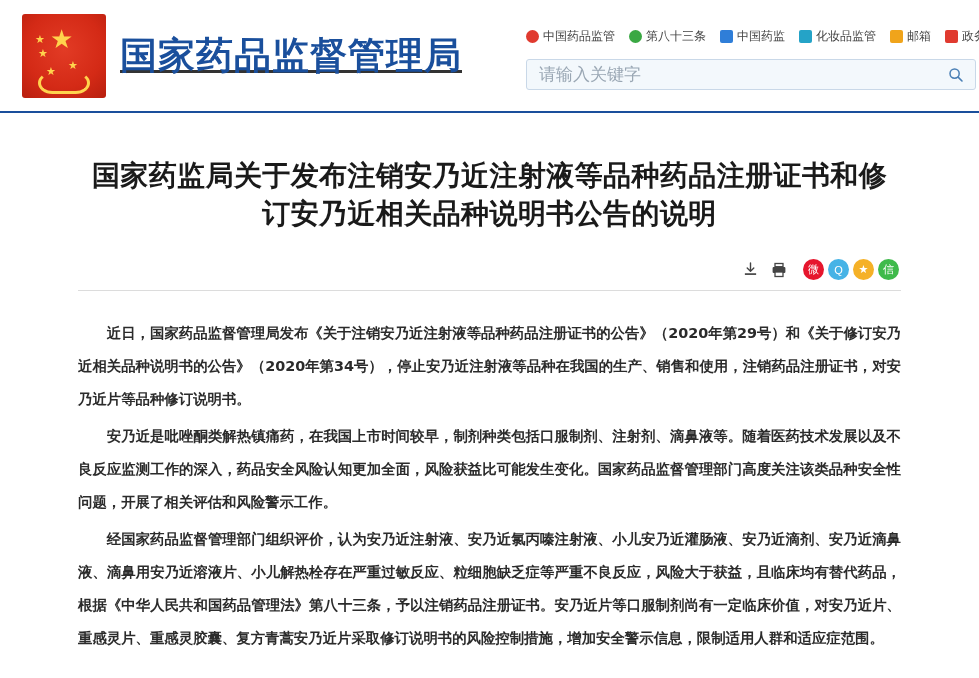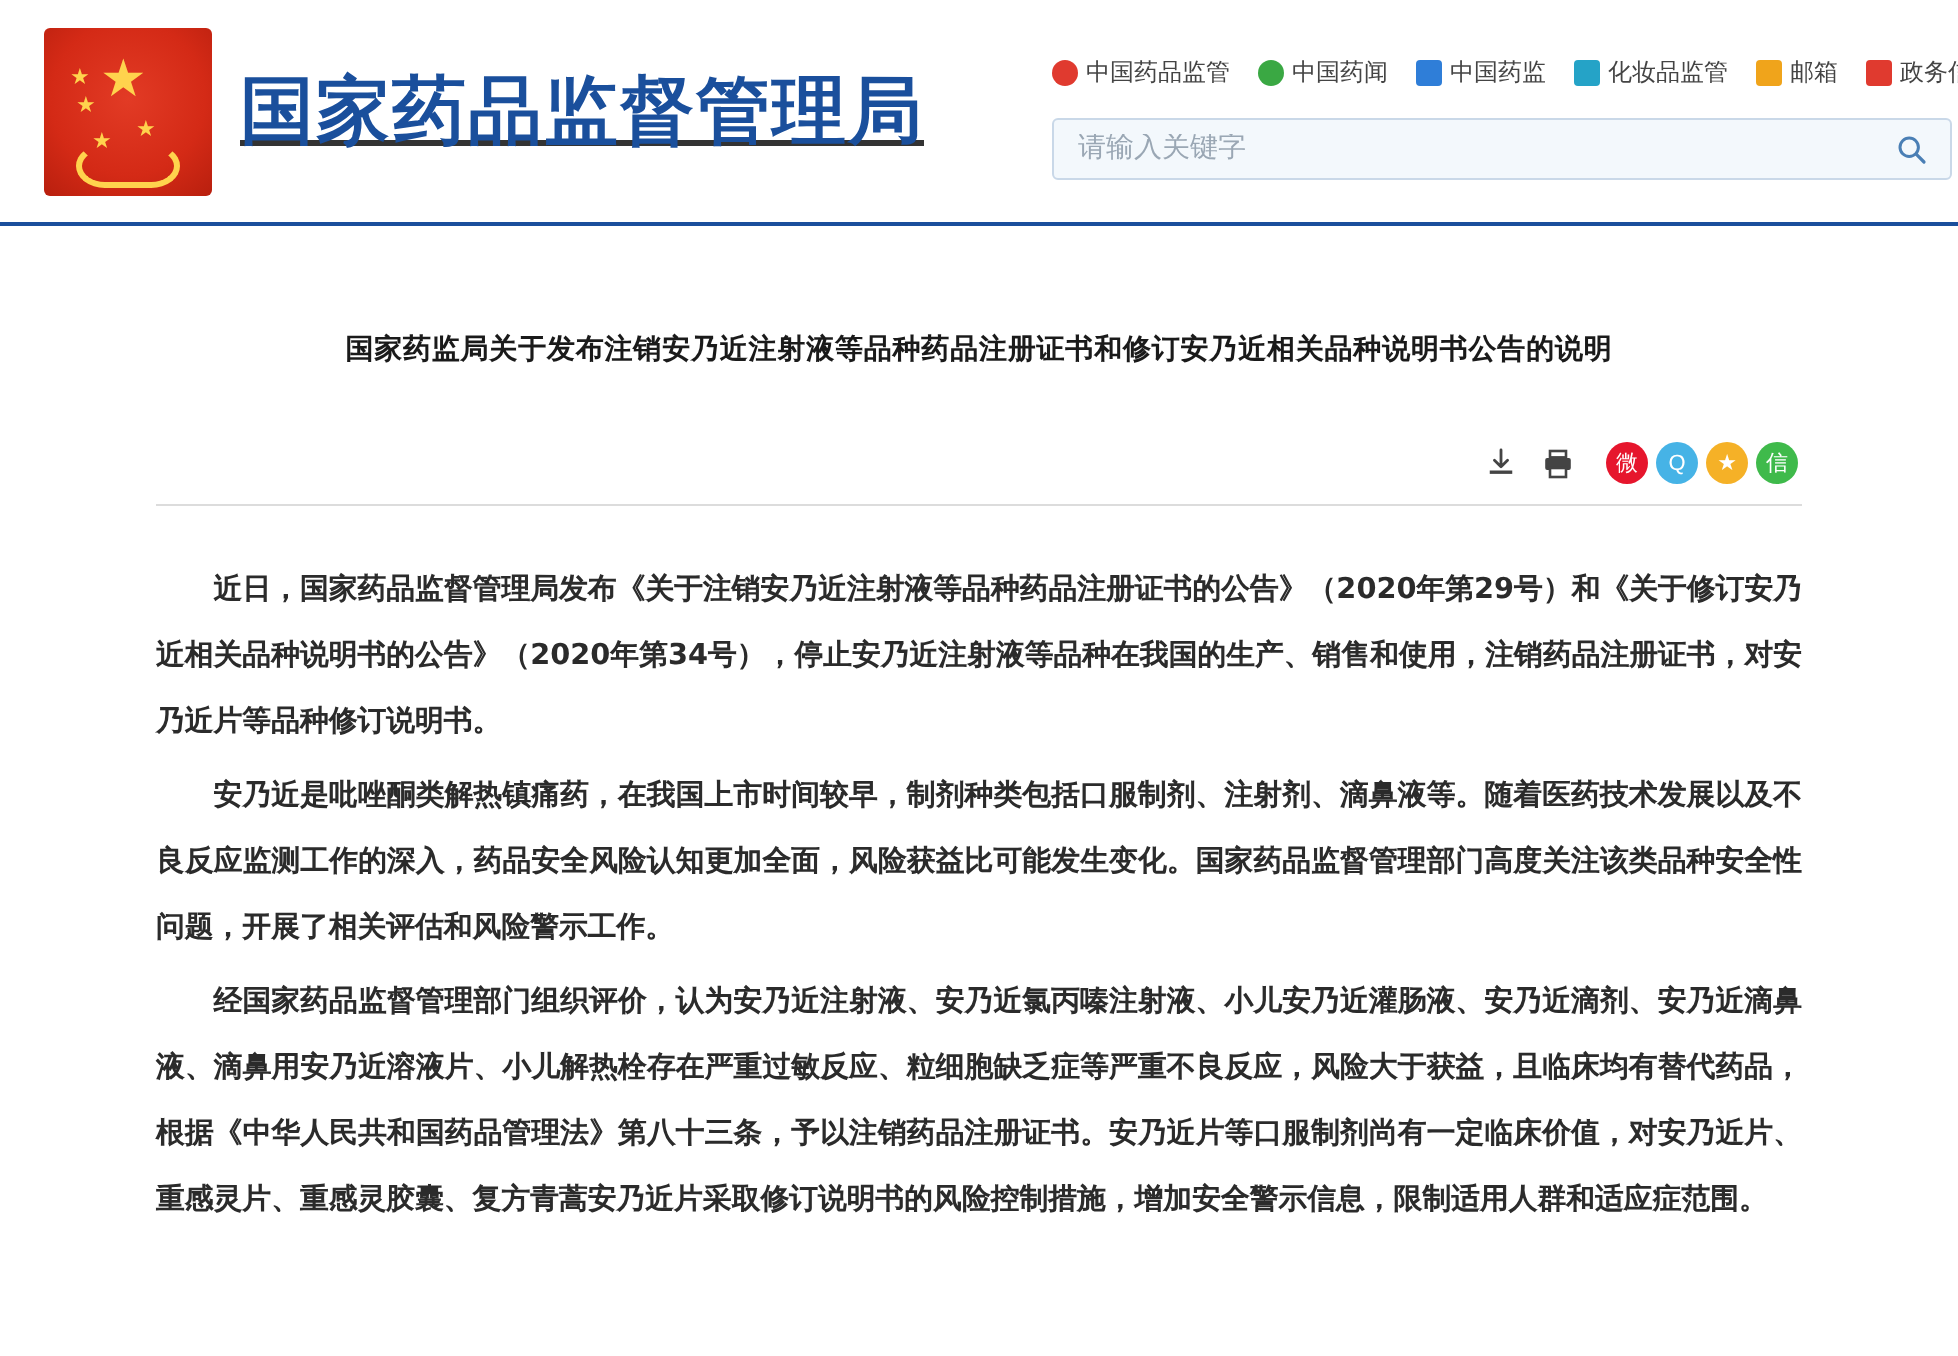--- a/index.html
+++ b/index.html
@@ -127,46 +127,46 @@
     background: #f3f8fc;
     display: flex;
     align-items: center;
     box-sizing: border-box;
   }
   .searchbar input {
     flex: 1;
     border: 0;
     outline: none;
     background: transparent;
-    font-size: 14px;
+    font-size: 17px;
     color: #a16207;
     padding: 0 12px;
-    font-family: Liberation Mono, monospace;
+    font-family: Liberation Sans, sans-serif;
   }
   .searchbar input::placeholder { color: #9aa7b4; }
   .search-btn {
     width: 38px;
     height: 29px;
     display: flex;
     align-items: center;
     justify-content: center;
     cursor: pointer;
   }
   .search-btn svg { display: block; }
 
   
   .article {
     padding: 0 78px;
     box-sizing: border-box;
   }
   .title {
     margin: 44px 0 0 0;
     text-align: center;
-    font-family: Liberation Mono, monospace;
-    font-size: 14px;
+    font-family: Liberation Serif, serif;
+    font-size: 28px;
     font-weight: bold;
     color: #1a1a1a;
     line-height: 38px;
     letter-spacing: 0.4px;
   }
 
   .toolrow {
     margin-top: 26px;
     display: flex;
     justify-content: flex-end;
@@ -251,21 +251,21 @@
   </div>
 
   <div class="header-right">
     <div class="quicklinks">
       <div class="ql">
         <span class="ql-icon ic-red"></span>
         <span>中国药品监管</span>
       </div>
       <div class="ql">
         <span class="ql-icon ic-green"></span>
-        <span>中国药闻</span>
+        <span>第八十三条</span>
       </div>
       <div class="ql">
         <span class="ql-icon ic-blue"></span>
         <span>中国药监</span>
       </div>
       <div class="ql">
         <span class="ql-icon ic-cyan"></span>
         <span>化妆品监管</span>
       </div>
       <div class="ql">

